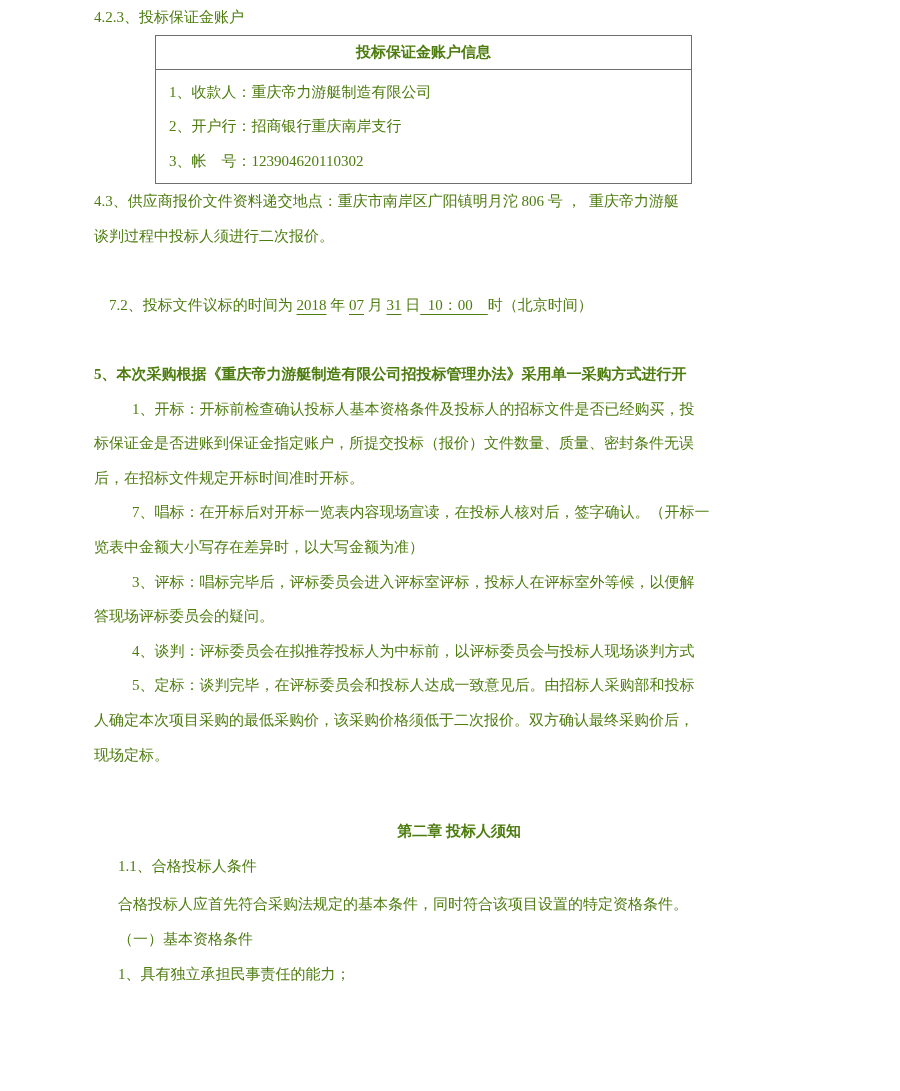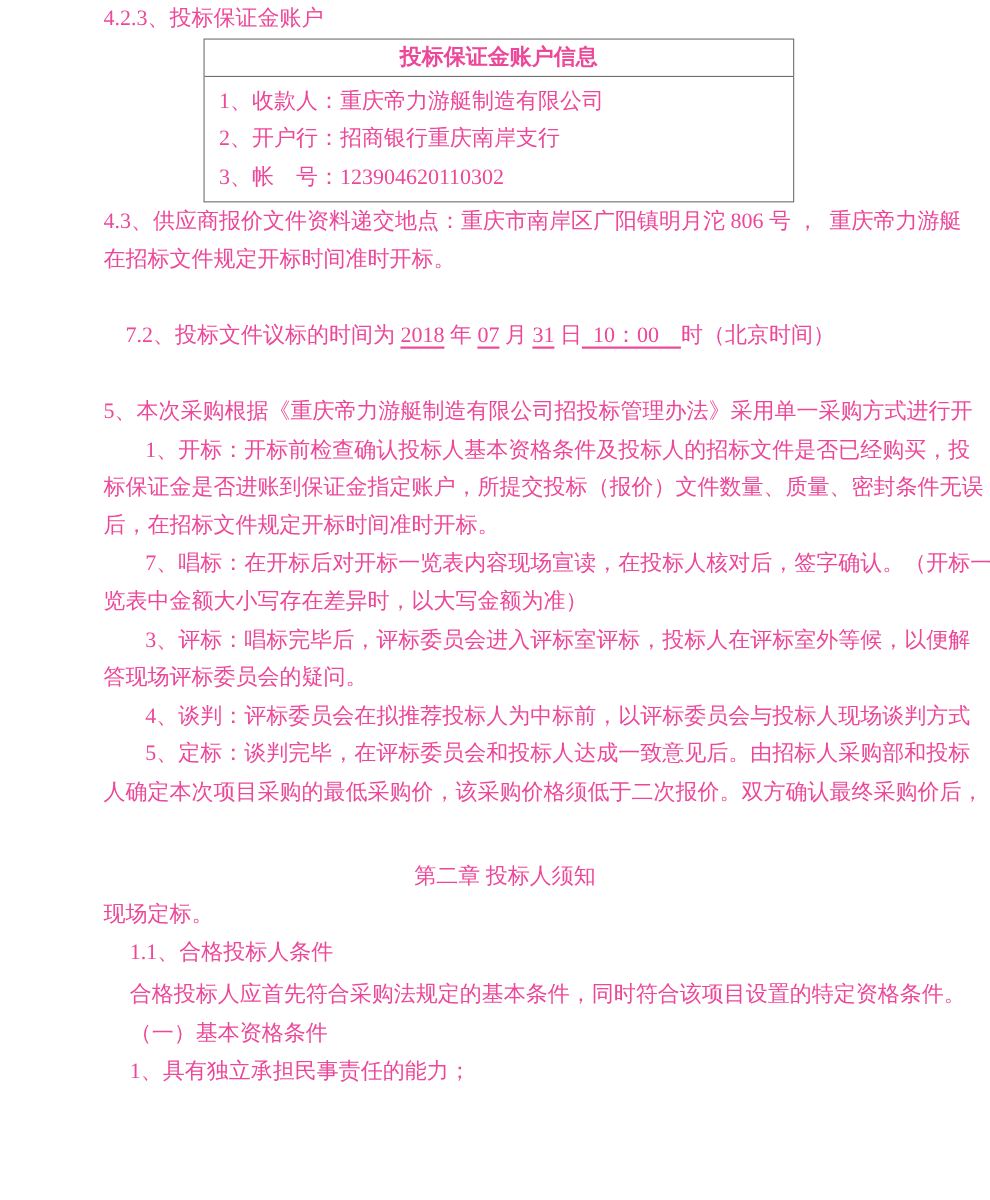--- a/index.html
+++ b/index.html
@@ -2,35 +2,35 @@
 <html><head>
 <meta charset="utf-8">
 <style>
   * { margin: 0; padding: 0; box-sizing: border-box; }
   html, body { background: #ffffff; }
   .page {
     position: relative;
     width: 900px;
     height: 1091px;
     background: #ffffff;
-    color: #ec4899;
+    color: #4d7c0f;
     font-family: "Liberation Serif", "DejaVu Serif", serif;
-    font-size: 20px;
+    font-size: 15px;
     padding: 0 76px 0 94px;
     overflow: hidden;
   }
   .line { line-height: 34.6px; white-space: pre; }
-  .bold { font-weight: normal; }
+  .bold { font-weight: bold; }
   .center { text-align: center; }
   .indent { text-indent: 38px; }
   .indent-sm { text-indent: 24px; }
   .u { text-decoration: underline; text-underline-offset: 4px; }
   .deposit-table {
     width: 537px;
-    margin-left: 91px;
+    margin-left: 61px;
     border: 1px solid #6e6e6e;
     background: #ffffff;
   }
   .deposit-header {
     line-height: 33px;
     text-align: center;
     font-weight: bold;
     border-bottom: 1px solid #6e6e6e;
     white-space: pre;
   }
@@ -49,21 +49,21 @@
   <div class="deposit-table">
     <div class="deposit-header">投标保证金账户信息</div>
     <div class="deposit-body">
       <div class="deposit-row">1、收款人：重庆帝力游艇制造有限公司</div>
       <div class="deposit-row">2、开户行：招商银行重庆南岸支行</div>
       <div class="deposit-row">3、帐　号：123904620110302</div>
     </div>
   </div>
 
   <div class="line">4.3、供应商报价文件资料递交地点：重庆市南岸区广阳镇明月沱 806 号 ，  重庆帝力游艇</div>
-  <div class="line">在招标文件规定开标时间准时开标。</div>
+  <div class="line">谈判过程中投标人须进行二次报价。</div>
 
   <div class="line">
     <span>7.2、投标文件议标的时间为 </span><span class="u">2018</span><span> 年 </span><span class="u">07</span><span> 月 </span><span class="u">31</span><span> 日</span><span class="u">  10：00    </span><span>时（北京时间）</span>
   </div>
 
   <div class="line bold">5、本次采购根据《重庆帝力游艇制造有限公司招投标管理办法》采用单一采购方式进行开</div>
 
   <div class="line indent">1、开标：开标前检查确认投标人基本资格条件及投标人的招标文件是否已经购买，投</div>
   <div class="line">标保证金是否进账到保证金指定账户，所提交投标（报价）文件数量、质量、密封条件无误</div>
   <div class="line">后，在招标文件规定开标时间准时开标。</div>
@@ -71,22 +71,22 @@
   <div class="line indent">7、唱标：在开标后对开标一览表内容现场宣读，在投标人核对后，签字确认。（开标一</div>
   <div class="line">览表中金额大小写存在差异时，以大写金额为准）</div>
 
   <div class="line indent">3、评标：唱标完毕后，评标委员会进入评标室评标，投标人在评标室外等候，以便解</div>
   <div class="line">答现场评标委员会的疑问。</div>
 
   <div class="line indent">4、谈判：评标委员会在拟推荐投标人为中标前，以评标委员会与投标人现场谈判方式</div>
 
   <div class="line indent">5、定标：谈判完毕，在评标委员会和投标人达成一致意见后。由招标人采购部和投标</div>
   <div class="line">人确定本次项目采购的最低采购价，该采购价格须低于二次报价。双方确认最终采购价后，</div>
+  <div class="line">现场定标。</div>
+
   <div class="line bold center ch2-heading">第二章 投标人须知</div>
-
-  <div class="line">现场定标。</div>
 
   <div class="line indent-sm">1.1、合格投标人条件</div>
   <div class="line indent-sm mt-sm">合格投标人应首先符合采购法规定的基本条件，同时符合该项目设置的特定资格条件。</div>
   <div class="line indent-sm">（一）基本资格条件</div>
   <div class="line indent-sm">1、具有独立承担民事责任的能力；</div>
 
 </div>
 
 </body></html>

